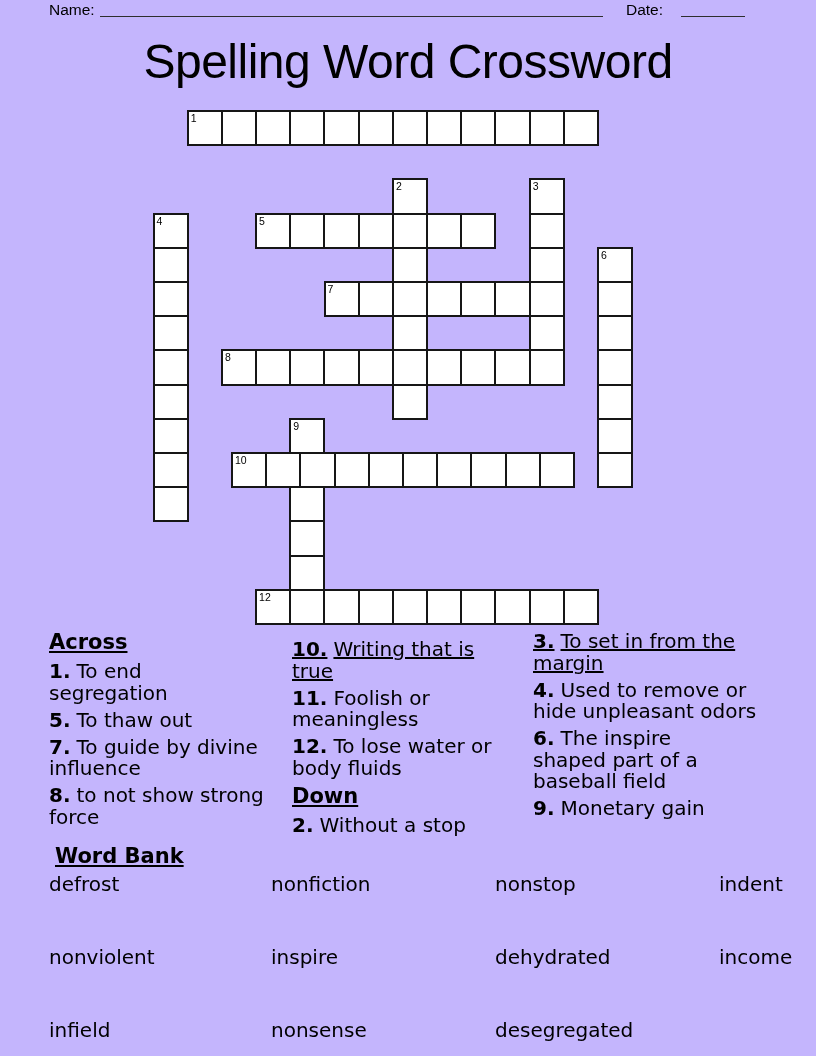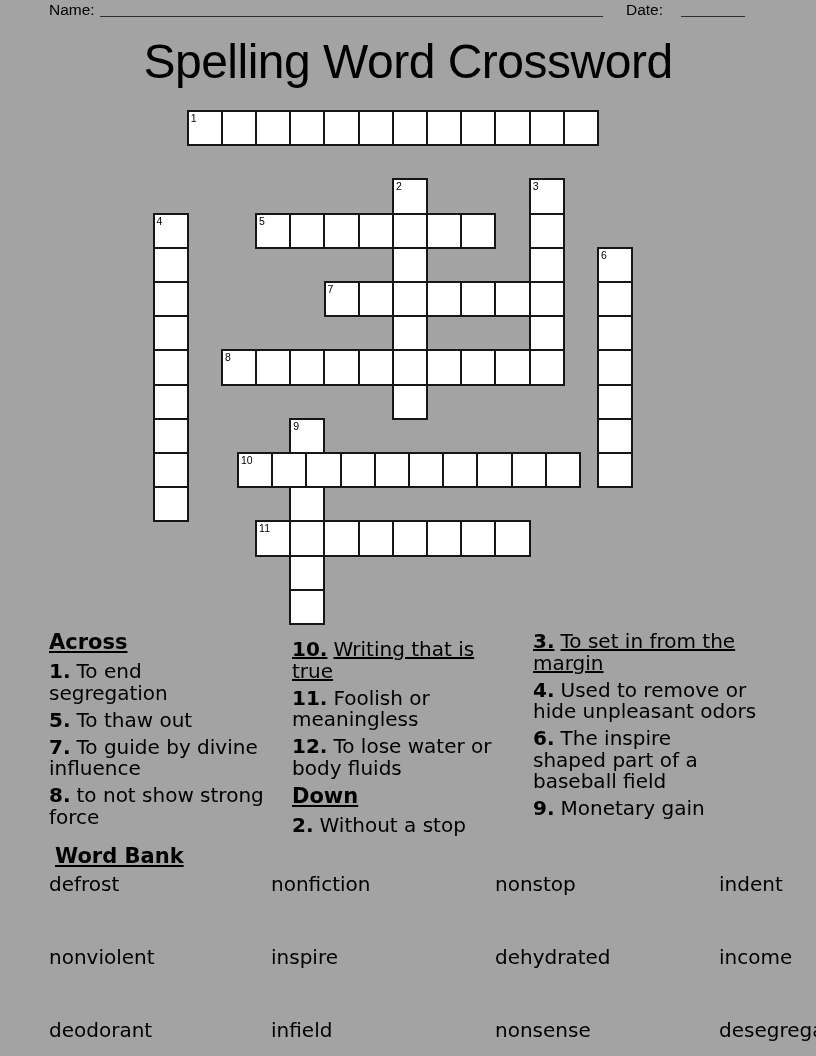--- a/index.html
+++ b/index.html
@@ -1,16 +1,16 @@
 <!DOCTYPE html>
 <html><head>
 <meta charset="utf-8">
 <style>
   html,body{margin:0;padding:0;background:#ffffff;}
-  .page{position:relative;width:816px;height:1056px;background:#a3a3a3;overflow:hidden;
+  .page{position:relative;width:816px;height:1056px;background:#c4b5fd;overflow:hidden;
         font-family:"DejaVu Sans",sans-serif;color:#000;}
 
   
   .meta-label{position:absolute;top:1px;font-family:"Liberation Sans",sans-serif;
               font-size:15.5px;line-height:18px;color:#000;}
   .name-label{left:49px;}
   .date-label{left:626px;}
   .fill-line{position:absolute;height:0;border-bottom:1.4px solid #2e2e2e;}
   .name-line{left:100px;top:16px;width:503px;}
   .date-line{left:681px;top:16px;width:64px;}
@@ -165,38 +165,40 @@
       <div class="word down" style="left: 289.3px; top: 417.8px;">
         <div class="cell">
           <span class="cellnum">9</span>
         </div>
         <div class="cell"></div>
         <div class="cell"></div>
         <div class="cell"></div>
         <div class="cell"></div>
         <div class="cell"></div>
       </div>
-      <div class="word across" style="left: 237px; top: 452px;">
+      <div class="word across" style="left: 231px; top: 452px;">
         <div class="cell">
           <span class="cellnum">10</span>
         </div>
         <div class="cell"></div>
         <div class="cell"></div>
         <div class="cell"></div>
         <div class="cell"></div>
         <div class="cell"></div>
         <div class="cell"></div>
         <div class="cell"></div>
         <div class="cell"></div>
         <div class="cell"></div>
       </div>
-      <div class="word across" style="left: 255.1px; top: 520.4px;">
-        <div class="cell">
-          <span class="cellnum">11</span>
-        </div>
+      <div class="word across" style="left: 255.1px; top: 588.8px;">
+        <div class="cell">
+          <span class="cellnum">12</span>
+        </div>
+        <div class="cell"></div>
+        <div class="cell"></div>
         <div class="cell"></div>
         <div class="cell"></div>
         <div class="cell"></div>
         <div class="cell"></div>
         <div class="cell"></div>
         <div class="cell"></div>
         <div class="cell"></div>
       </div>
     </div>
 
@@ -236,19 +238,18 @@
   <div class="wb-heading">Word Bank</div>
   <div class="wb-list">
       <div class="wb-word">defrost</div>
       <div class="wb-word">nonfiction</div>
       <div class="wb-word">nonstop</div>
       <div class="wb-word">indent</div>
       <div class="wb-word">nonviolent</div>
       <div class="wb-word">inspire</div>
       <div class="wb-word">dehydrated</div>
       <div class="wb-word">income</div>
-      <div class="wb-word">deodorant</div>
       <div class="wb-word">infield</div>
       <div class="wb-word">nonsense</div>
       <div class="wb-word">desegregated</div>
     </div>
 
 </div>
 
 </body></html>

